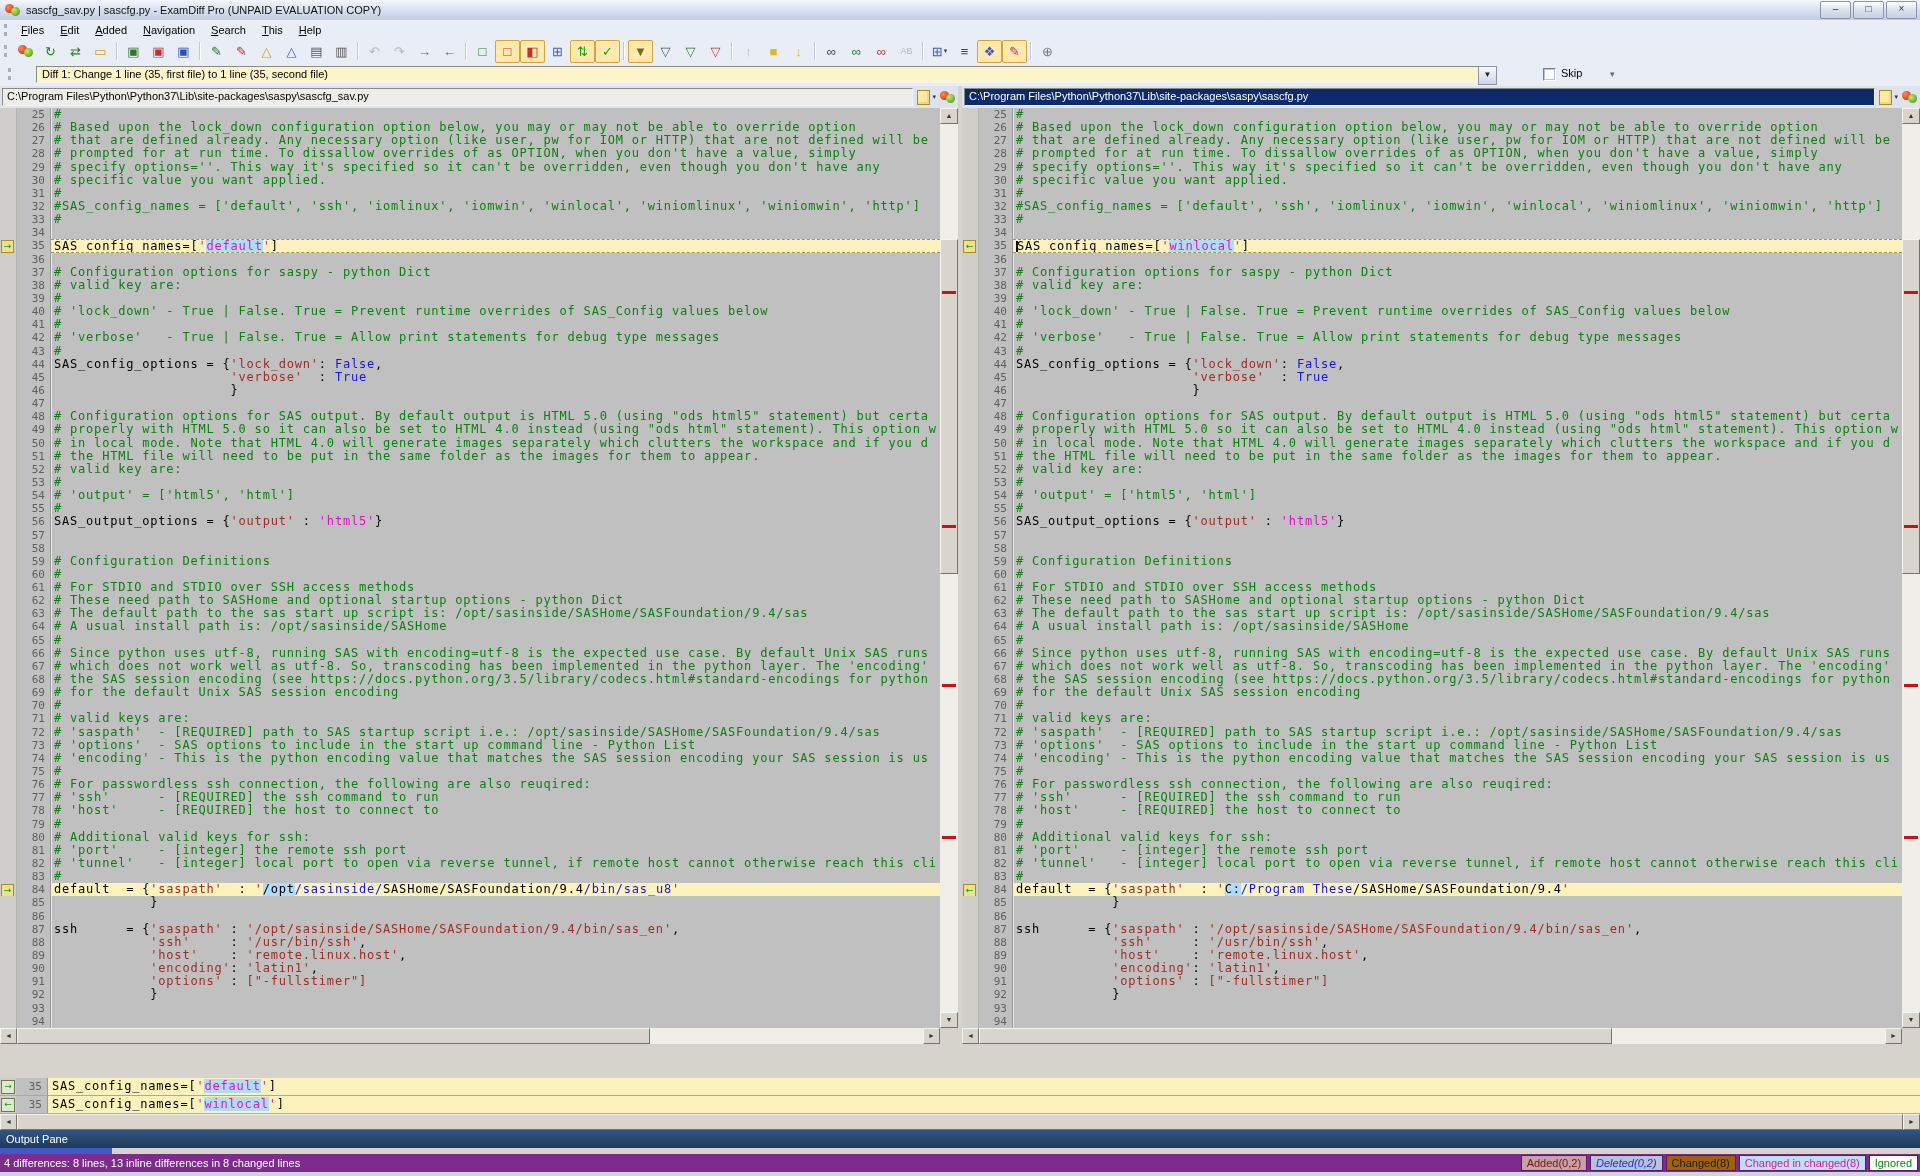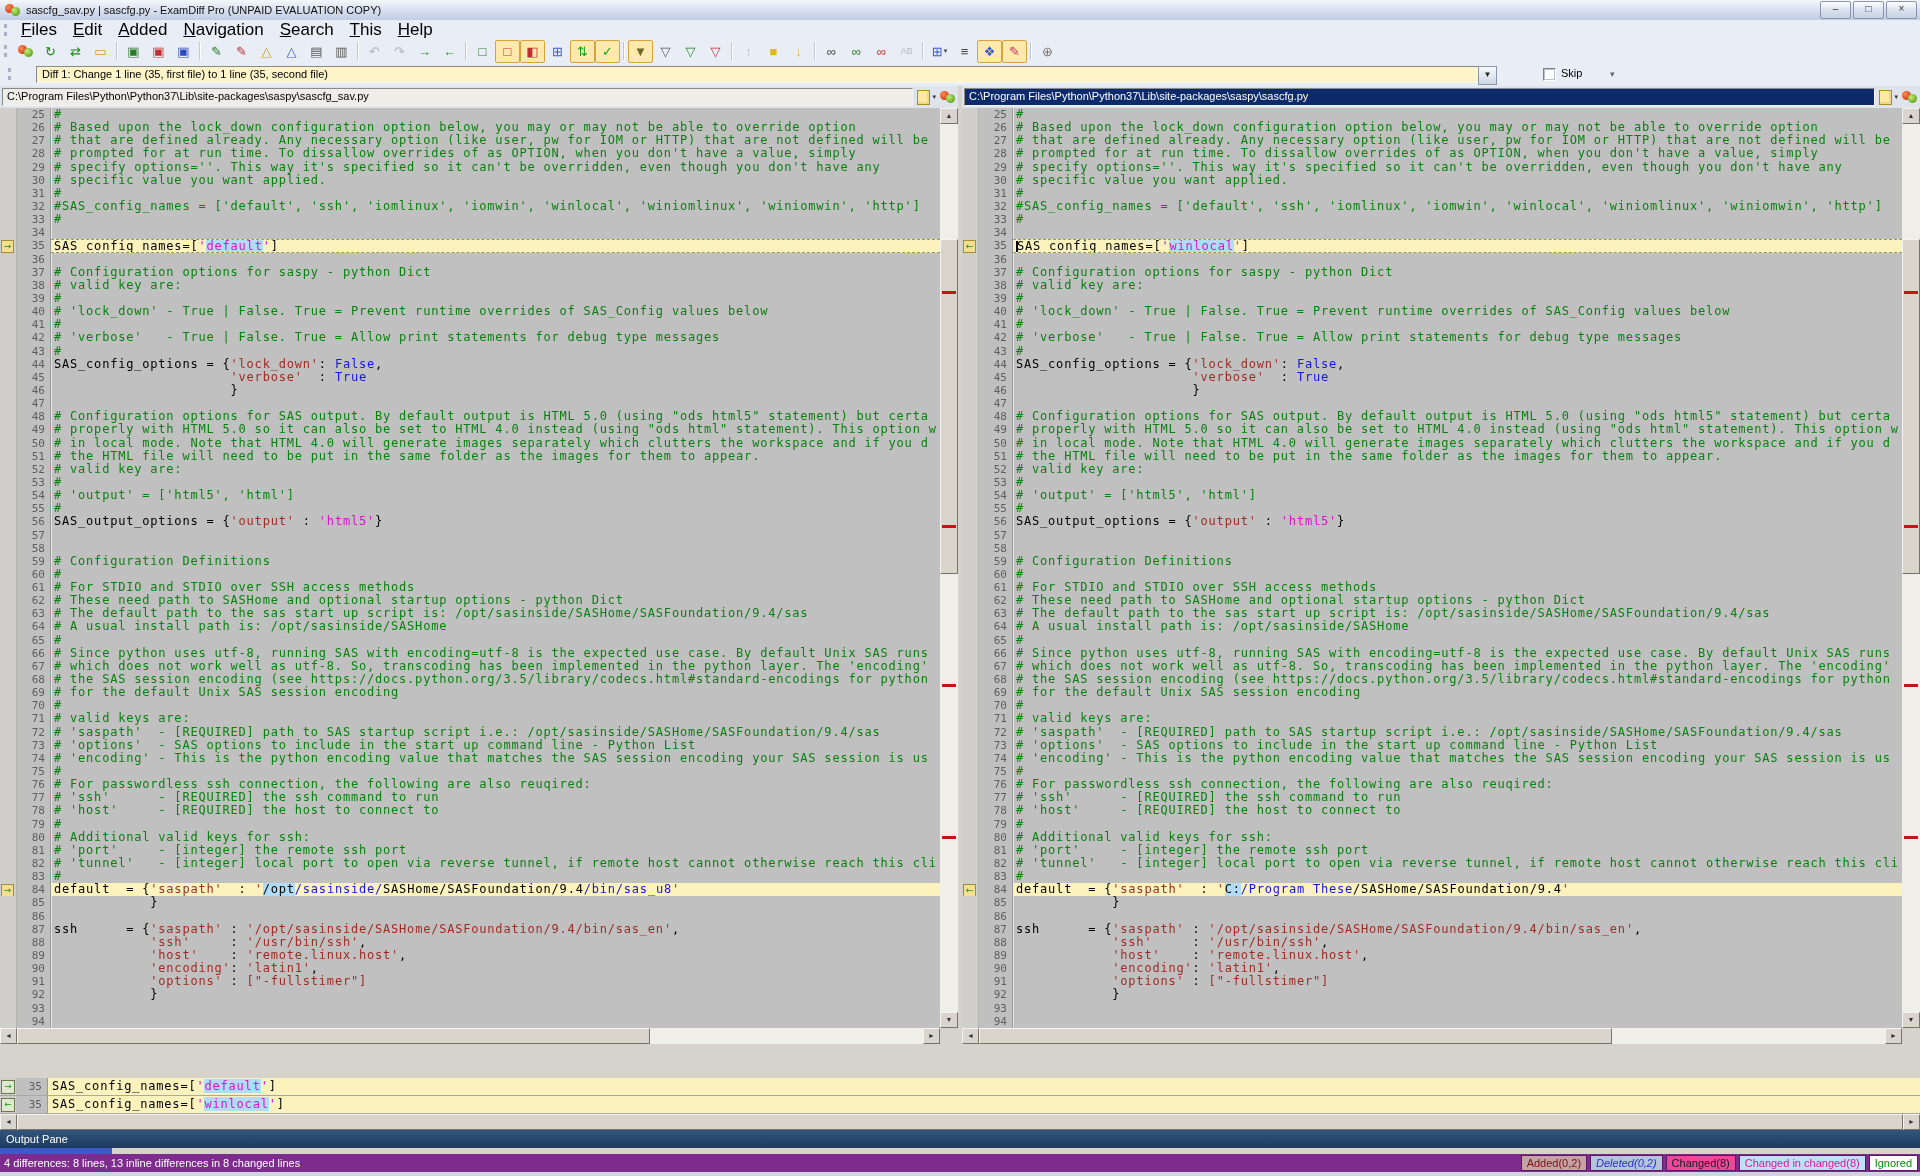--- a/index.html
+++ b/index.html
@@ -18,21 +18,21 @@
 
   
   .logo{position:relative;width:15px;height:14px;display:inline-block;flex:none}
   .logo i{position:absolute;width:9px;height:9px;border-radius:50%}
   .logo .r{left:0;top:1px;background:radial-gradient(circle at 35% 35%,#ff8a55,#c42104)}
   .logo .g{left:6px;top:4px;background:radial-gradient(circle at 35% 35%,#c4ec72,#3f8a0a)}
   #titlebar .logo{margin-left:5px}
 
   
   #menubar{position:absolute;left:0;top:20px;width:1920px;height:19px;background:#e9edf5;
-    display:flex;align-items:center;font-size:17px;border-bottom:1px solid #dde2ec}
+    display:flex;align-items:center;font-size:11px;border-bottom:1px solid #dde2ec}
   .grip{width:0;height:12px;border-left:3px dotted #a8b0c2;margin:0 6px 0 4px;flex:none}
   .mitem{padding:2px 8px;cursor:default}
   .mitem::first-letter{text-decoration:underline}
 
   #toolbar{position:absolute;left:0;top:39px;width:1920px;height:24px;background:#e9edf5;
     display:flex;align-items:center;border-bottom:1px solid #dde2ec}
   .tbtn{width:23px;height:21px;display:flex;align-items:center;justify-content:center;
     font-size:13px;border:1px solid transparent;border-radius:2px;flex:none}
   .tbtn.tog{background:#ffe9ac;border-color:#d8a23c}
   .tbtn.dis{color:#b4b8c2}
@@ -1146,18 +1146,18 @@
 <div id="outputhdr">Output Pane</div>
 <div id="thumbrow">
   <div class="blue"></div>
 </div>
 
 <div id="bottombar">
   <span class="summary">4 differences: 8 lines, 13 inline differences in 8 changed lines</span>
   <span id="badges">
       <span class="badge" style="background: rgb(196, 162, 166); color: rgb(124, 16, 16);">Added(0,2)</span>
       <span class="badge" style="background: rgb(183, 194, 220); color: rgb(34, 51, 204); font-style: italic;">Deleted(0,2)</span>
-      <span class="badge" style="background: #ec4899; color: rgb(26, 26, 26);">Changed(8)</span>
+      <span class="badge" style="background: #a16207; color: rgb(26, 26, 26);">Changed(8)</span>
       <span class="badge" style="background: rgb(190, 223, 246); color: rgb(224, 24, 154);">Changed in changed(8)</span>
       <span class="badge" style="background: rgb(255, 255, 255); color: rgb(10, 138, 10);">Ignored</span>
     </span>
 </div>
 <div id="bottomedge"></div>
 
 </body></html>

